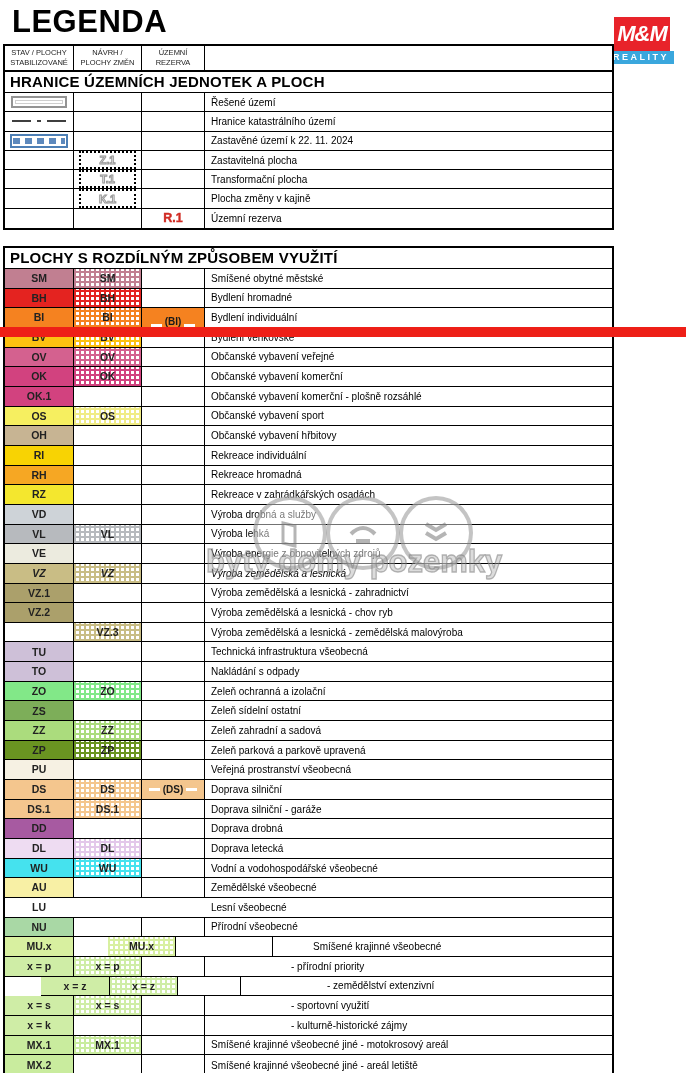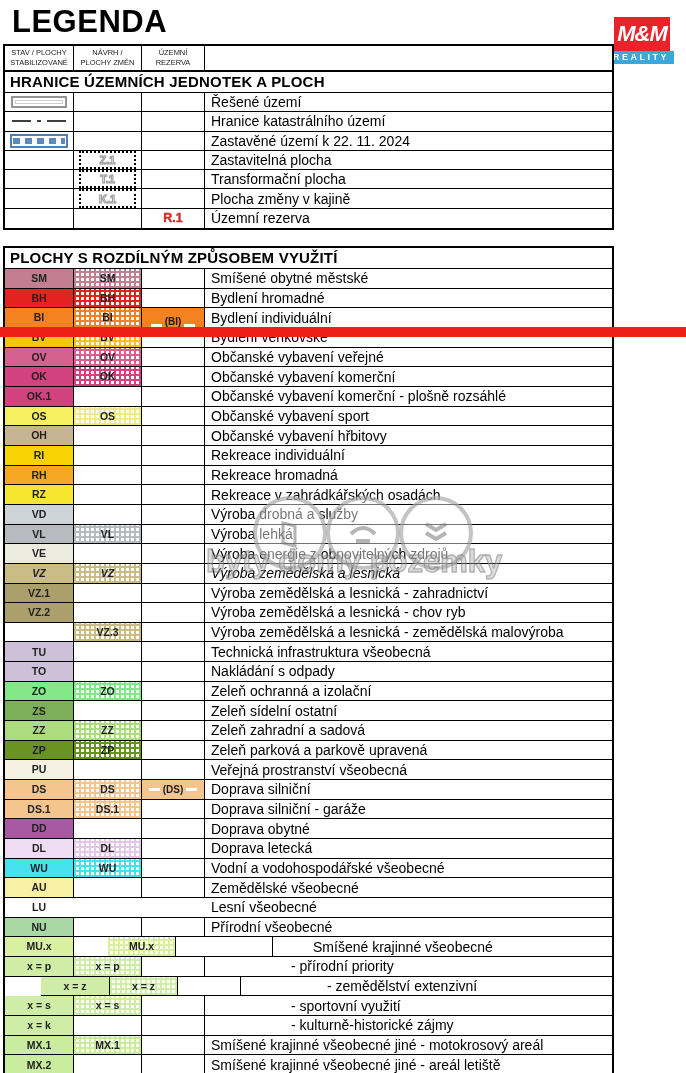--- a/index.html
+++ b/index.html
@@ -21,21 +21,21 @@
   .hdr .hc{border-right:1.6px solid #000;display:flex;flex-direction:column;justify-content:center;
     align-items:center;font-size:7.5px;line-height:1.35;color:#222;text-align:center;}
   .sect{height:21px;line-height:20px;font-size:15px;font-weight:bold;padding-left:5px;
     border-bottom:1.6px solid #000;letter-spacing:.2px;}
   .row{display:flex;border-bottom:1px solid #000;}
   .row:last-child{border-bottom:none;}
   .c1{width:69px;}
   .c2{width:68px;}
   .c3{width:63px;}
   .c1,.c2,.c3{border-right:1.6px solid #000;position:relative;display:flex;align-items:center;justify-content:center;}
-  .lbl{flex:1;font-size:14px;display:flex;align-items:center;padding-left:6px;white-space:nowrap;overflow:hidden;}
+  .lbl{flex:1;font-size:10px;display:flex;align-items:center;padding-left:6px;white-space:nowrap;overflow:hidden;}
   .lbl.indent{padding-left:86px;}
   .sw-text{font-size:10.5px;font-weight:bold;color:#222;line-height:1;}
   .fillcell{position:absolute;inset:0;display:flex;align-items:center;justify-content:center;}
   
   .frame{width:56px;height:12px;background:#fff;border:2px solid #949494;box-shadow:inset 0 0 0 2px #fff, inset 0 0 0 3px #cfcfcf;}
   .dashdot{display:flex;align-items:center;gap:6px;}
   .dashdot i{display:block;height:2px;background:#3f3f3f;}
   .dashdot .bar{width:19px;}
   .dashdot .dot{width:4px;}
   .hatch{width:58px;height:14px;border:2px solid #4d7fb5;display:flex;align-items:center;padding:0 1px;}
@@ -509,21 +509,21 @@
         <div class="lbl">Doprava silniční - garáže</div>
       </div>
       <div class="row" style="height: 19.66px;">
         <div class="c1">
           <div class="fillcell" style="background: rgb(167, 90, 161);">
             <span class="sw-text">DD</span>
           </div>
         </div>
         <div class="c2"></div>
         <div class="c3"></div>
-        <div class="lbl">Doprava obytné</div>
+        <div class="lbl">Doprava drobná</div>
       </div>
       <div class="row" style="height: 19.66px;">
         <div class="c1">
           <div class="fillcell" style="background: rgb(238, 220, 242);">
             <span class="sw-text">DL</span>
           </div>
         </div>
         <div class="c2">
           <div class="fillcell" style="background-color: rgb(255, 255, 255); background-image: repeating-linear-gradient(0deg, rgb(227, 200, 234) 0px, rgb(227, 200, 234) 2px, rgba(255, 255, 255, 0) 2px, rgba(255, 255, 255, 0) 5px), repeating-linear-gradient(90deg, rgb(227, 200, 234) 0px, rgb(227, 200, 234) 2px, rgba(255, 255, 255, 0) 2px, rgba(255, 255, 255, 0) 5px);">
             <span class="sw-text" style="background: transparent;">DL</span>

